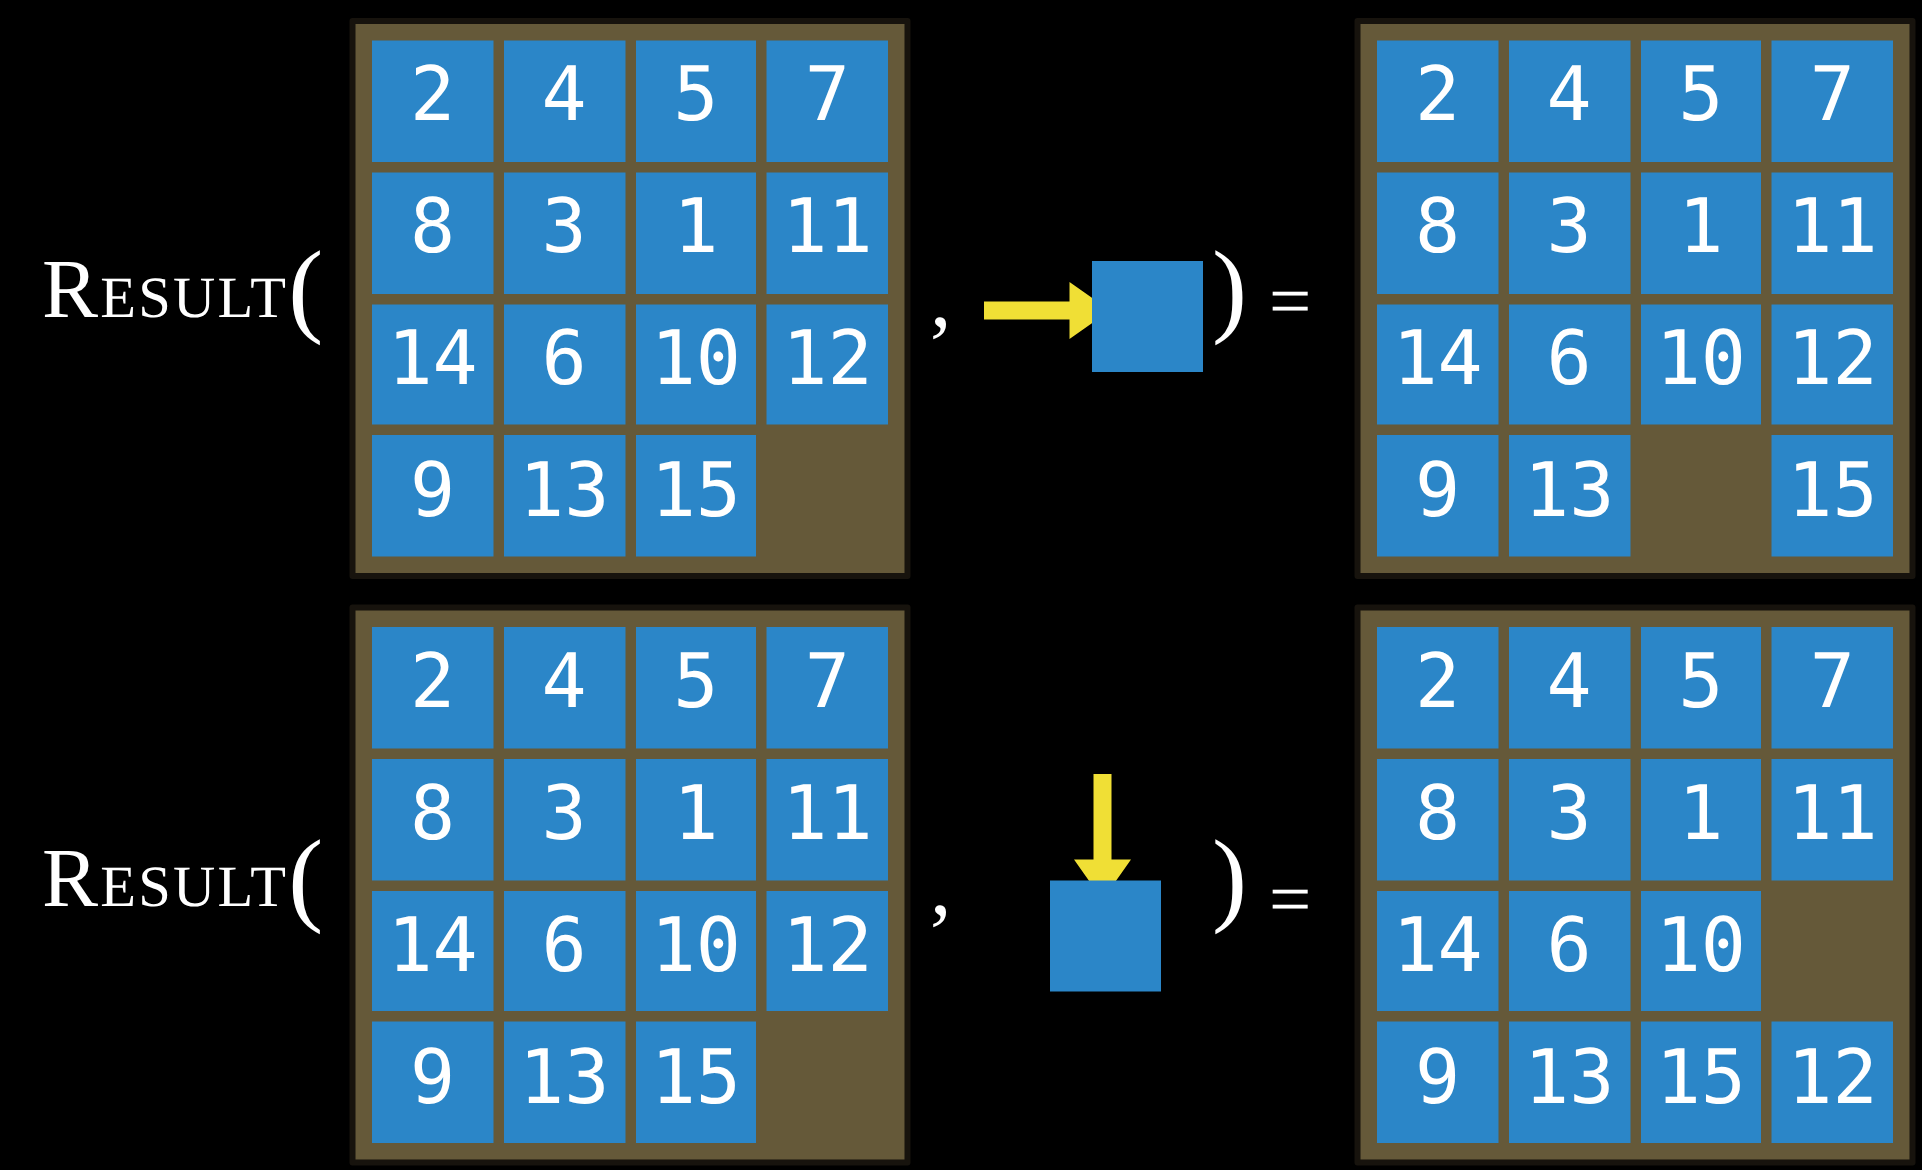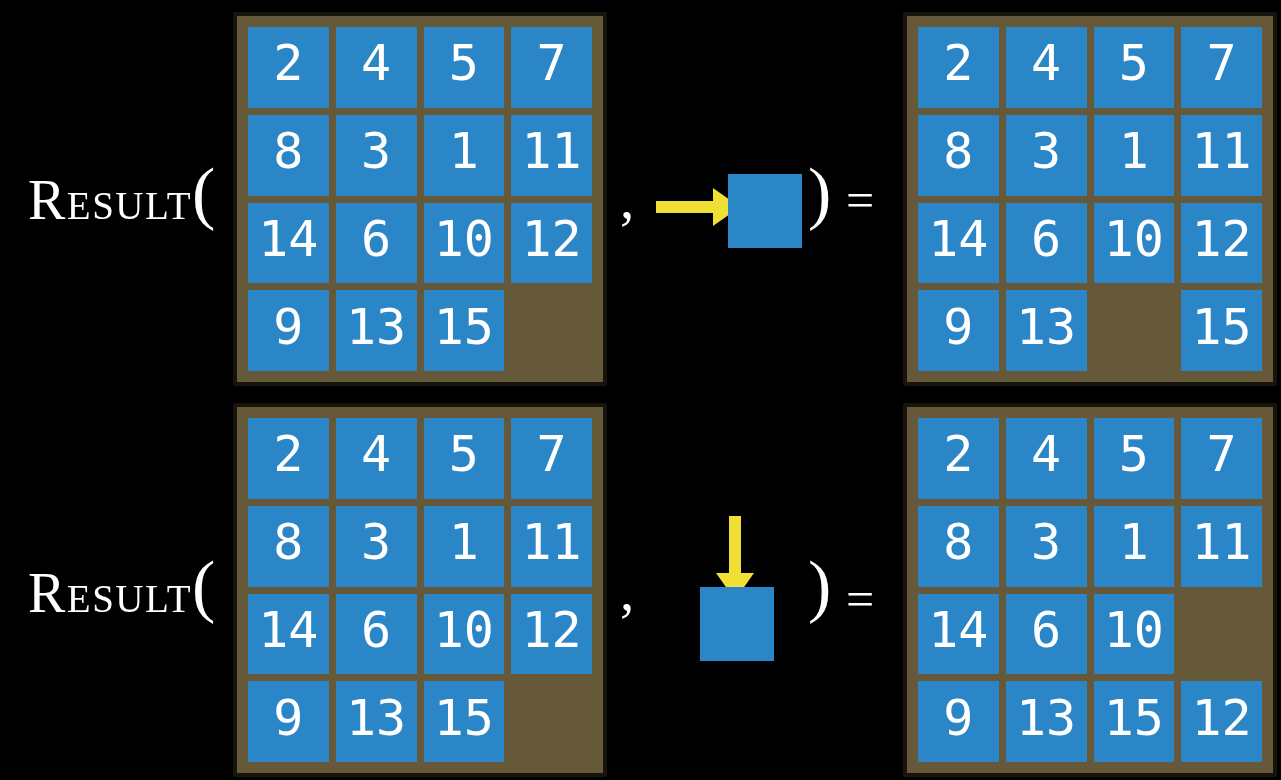--- a/index.html
+++ b/index.html
@@ -5,21 +5,21 @@
   html,body { margin:0; padding:0; background:#000; }
   .stage {
     position:relative; width:1281px; height:780px;
     background:var(--background,#000);
     overflow:hidden;
     font-family:"Liberation Serif", serif;
   }
   .abs { position:absolute; }
   
   .fn {
-    display:flex; align-items:flex-end;
+    display:flex; align-items:center;
     color:var(--text,#fff); white-space:nowrap;
   }
   .fn-name {
     font-size:56px; line-height:1; font-variant:small-caps;
     letter-spacing:1.5px;
   }
   .paren { font-size:70px; line-height:1; color:var(--text,#fff); font-weight:400; }
   .comma { font-size:57px; line-height:1; color:var(--text,#fff); }
   .equals { font-size:50px; line-height:1; color:var(--text,#fff); }
   

